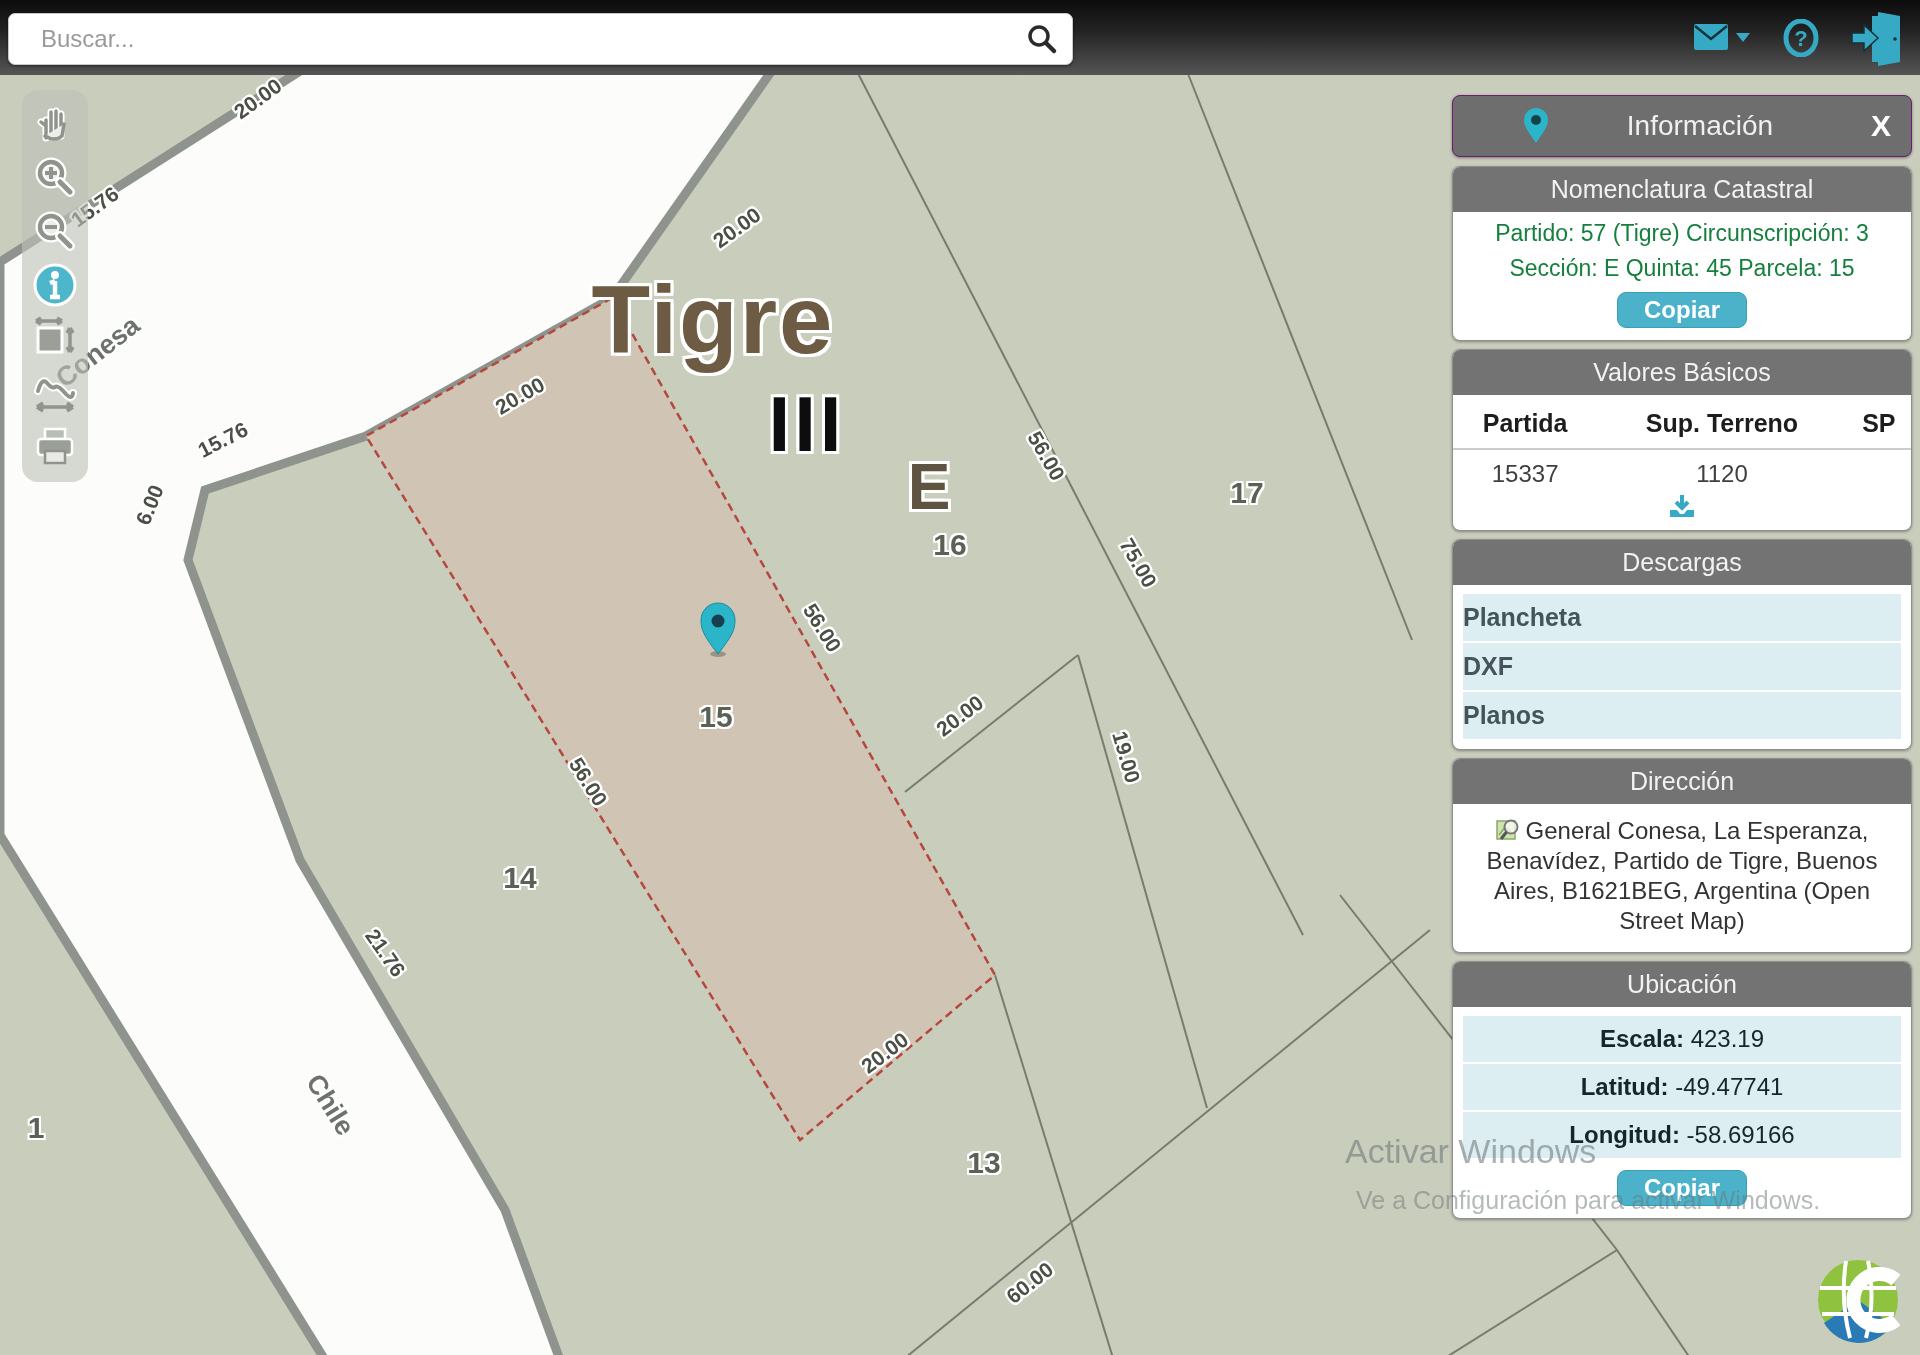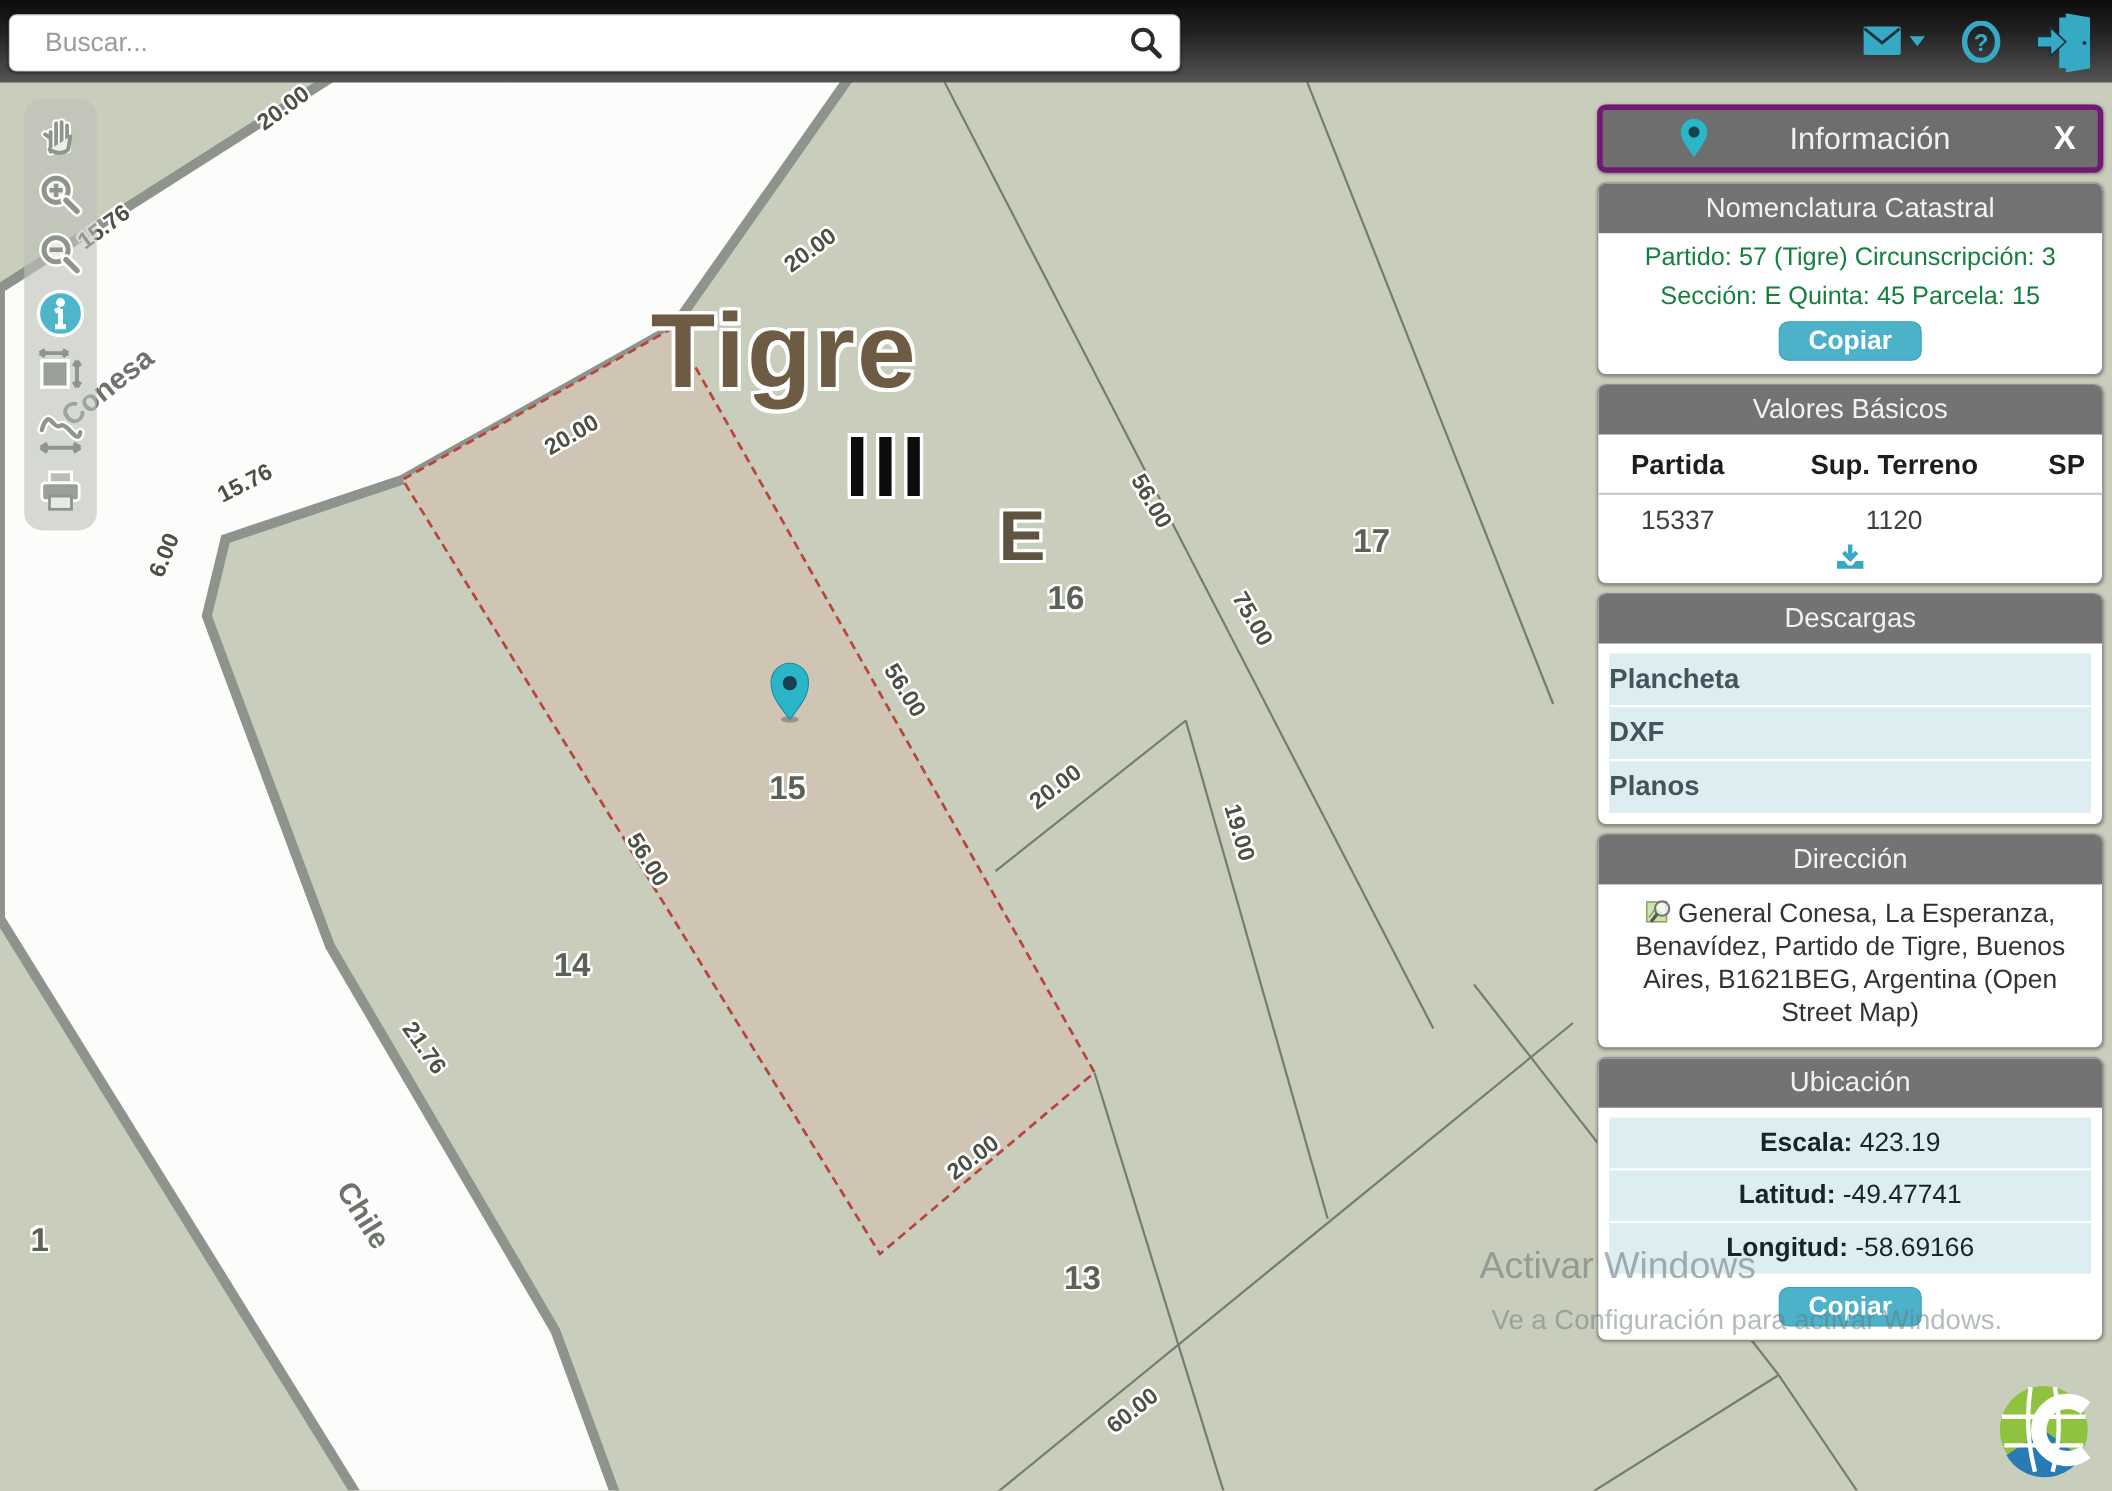--- a/index.html
+++ b/index.html
@@ -45,21 +45,21 @@
     display:flex; flex-direction:column; align-items:center; gap:4px; z-index:90; }
   .tool { width:52px; height:50px; display:flex; align-items:center;
     justify-content:center; cursor:pointer; }
 
   
   .panel { position:absolute; left:1452px; top:95px; width:460px; z-index:30; }
   .card { background:#fff; border:1px solid #8f8f8f; border-radius:8px;
     margin-bottom:8px; overflow:hidden; box-shadow:0 1px 3px rgba(0,0,0,.35); }
   .card-hd { background:#737373; color:#f2f2f2; text-align:center;
     font-size:25px; padding:8px 0; }
-  .ptitle { background:#6e6e6e; border:5px solid #701a75; border-radius:8px;
+  .ptitle { background:#6e6e6e; border:1px solid #701a75; border-radius:8px;
     height:62px; display:flex; align-items:center; margin-bottom:9px;
     box-shadow:0 1px 3px rgba(0,0,0,.4); }
   .ptitle .t { flex:1; text-align:center; color:#f0f0f0; font-size:28px; }
   .ptitle .x { width:60px; text-align:center; color:#fff; font-size:30px;
     font-weight:900; cursor:pointer; }
   .pin-ico { margin-left:70px; }
   .nom-line { text-align:center; font-size:23px; color:#15803d; margin-top:8px; }
   .btn-copy { display:block; margin:10px auto 12px; background:#4cb2c9;
     border:1px solid #38a0b6; color:#fff; font-weight:700; font-size:24px;
     padding:3px 26px; border-radius:9px; cursor:pointer;
@@ -119,21 +119,21 @@
   </svg>
   
   <div style="position:absolute;left:0;top:0;width:1920px;height:1355px;pointer-events:none;">
       <span class="maplbl big1" style="left: 713px; top: 320px; transform: translate(-50%, -50%) rotate(0deg);">Tigre</span>
       <span class="maplbl big2" style="left: 807px; top: 424px; transform: translate(-50%, -50%) rotate(0deg);">III</span>
       <span class="maplbl big3" style="left: 929px; top: 487px; transform: translate(-50%, -50%) rotate(0deg);">E</span>
       <span class="maplbl parcel" style="left: 36px; top: 1128px; transform: translate(-50%, -50%) rotate(0deg);">1</span>
       <span class="maplbl parcel" style="left: 480px; top: 878px; transform: translate(-50%, -50%) rotate(0deg); margin-left: 40px;">14</span>
       <span class="maplbl parcel" style="left: 716px; top: 717px; transform: translate(-50%, -50%) rotate(0deg);">15</span>
       <span class="maplbl parcel" style="left: 984px; top: 1163px; transform: translate(-50%, -50%) rotate(0deg);">13</span>
-      <span class="maplbl parcel" style="left: 950px; top: 545px; transform: translate(-50%, -50%) rotate(0deg); margin-left: 19px;">16</span>
+      <span class="maplbl parcel" style="left: 950px; top: 545px; transform: translate(-50%, -50%) rotate(0deg);">16</span>
       <span class="maplbl parcel" style="left: 1247px; top: 493px; transform: translate(-50%, -50%) rotate(0deg);">17</span>
       <span class="maplbl street" style="left: 98px; top: 352px; transform: translate(-50%, -50%) rotate(-38deg);">Conesa</span>
       <span class="maplbl street" style="left: 330px; top: 1105px; transform: translate(-50%, -50%) rotate(58deg);">Chile</span>
       <span class="maplbl dim" style="left: 258px; top: 99px; transform: translate(-50%, -50%) rotate(-36deg);">20.00</span>
       <span class="maplbl dim" style="left: 95px; top: 207px; transform: translate(-50%, -50%) rotate(-36deg);">15.76</span>
       <span class="maplbl dim" style="left: 737px; top: 228px; transform: translate(-50%, -50%) rotate(-36deg);">20.00</span>
       <span class="maplbl dim" style="left: 520px; top: 396px; transform: translate(-50%, -50%) rotate(-30deg);">20.00</span>
       <span class="maplbl dim" style="left: 223px; top: 440px; transform: translate(-50%, -50%) rotate(-27deg);">15.76</span>
       <span class="maplbl dim" style="left: 150px; top: 505px; transform: translate(-50%, -50%) rotate(-68deg);">6.00</span>
       <span class="maplbl dim" style="left: 822px; top: 628px; transform: translate(-50%, -50%) rotate(58deg);">56.00</span>

